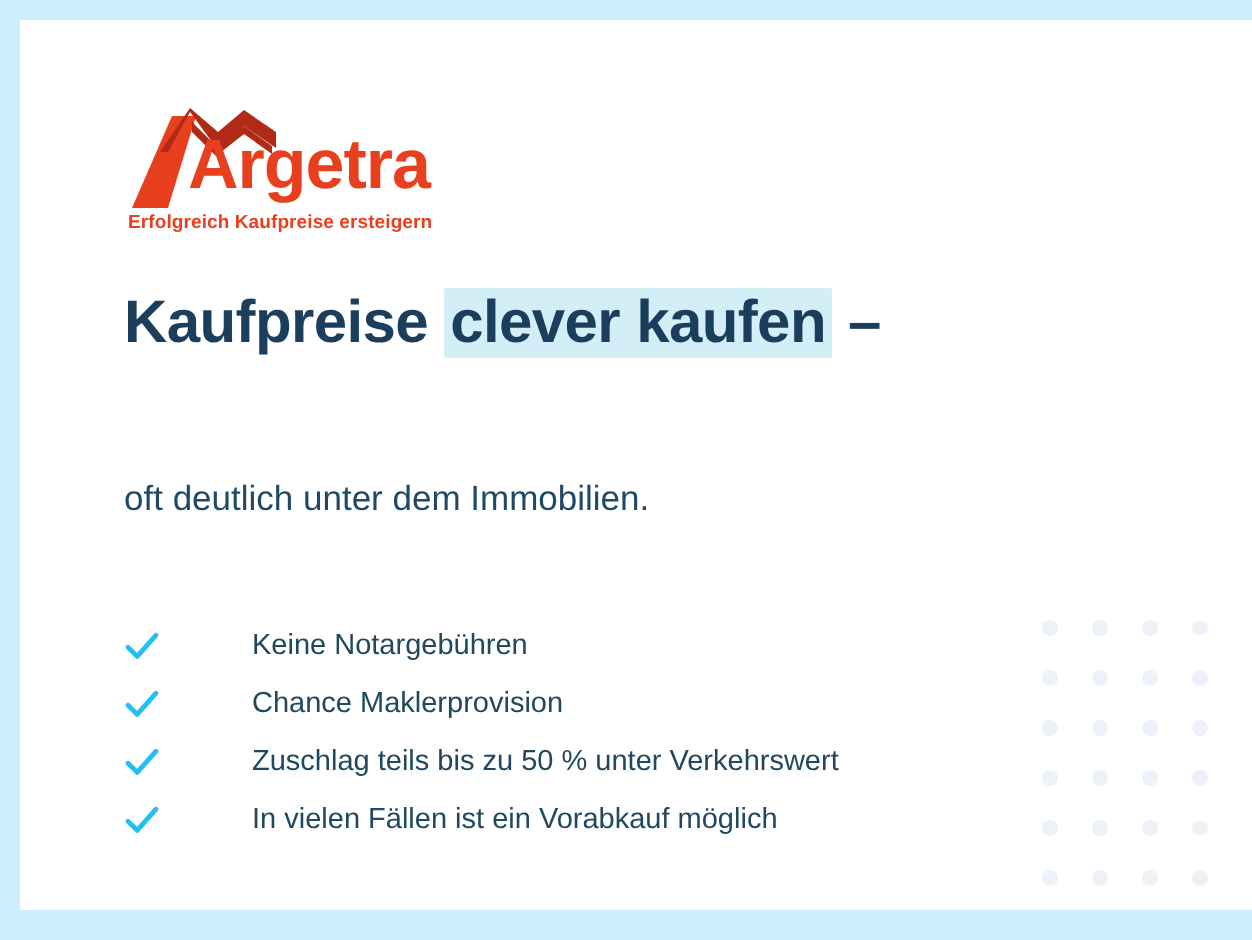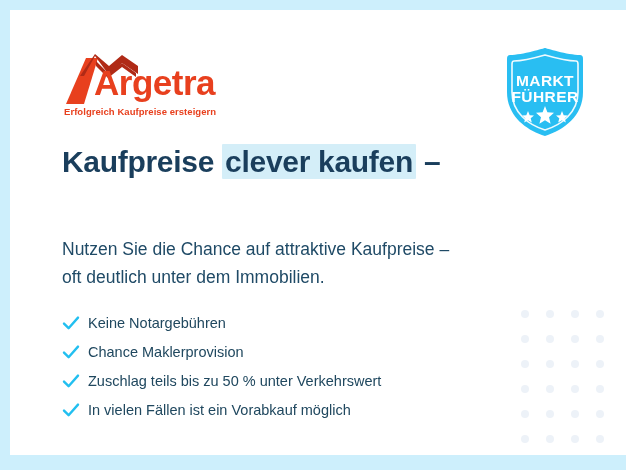--- a/index.html
+++ b/index.html
@@ -122,20 +122,21 @@
     width:26px;
     flex:0 0 26px;
     display:flex;
     align-items:center;
   }
   .bullet .check svg { display:block; }
   .bullet .btext {
     font-size:14.5px;
     color:#20485F;
     white-space:nowrap;
+    margin-left:38px;
   }
 </style>
 </head>
 <body>
 
 <div class="frame">
   <div class="card">
 
     <div class="dot-grid">
         <div class="dot" style="left: 0px; top: 0px; width: 8px; height: 8px; background: rgb(237, 242, 248);"></div>
@@ -169,42 +170,28 @@
         <svg width="90" height="50" viewBox="0 0 90 50">
           <polygon points="4,50 22,50 36,4 24,4" fill="#E8401E"></polygon>
           <polygon points="22,22 33,2 47,21 60,9 76,20 76,12 60,1 47,12 33,0 18,22" fill="#B02A16"></polygon>
           <polygon points="34,12 46,24 60,13 74,23 74,19 60,9 46,19 34,7" fill="#B02A16"></polygon>
         </svg>
       </div>
       <div class="logo-word">Argetra</div>
       <div class="logo-tagline">Erfolgreich Kaufpreise ersteigern</div>
     </div>
 
-    <div class="badge">
-      <svg width="86" height="92" viewBox="0 0 86 92">
-        <path d="M43 2 C43 2 66 9 78 9 C80 9 81 10 81 13 L81 46 C81 70 62 84 43 90 C24 84 5 70 5 46 L5 13 C5 10 6 9 8 9 C20 9 43 2 43 2 Z" fill="#29BEF2"></path>
-        <path d="M43 9 C43 9 64 15 74 15 C75.5 15 76 16 76 18 L76 46 C76 67 59 79 43 84 C27 79 10 67 10 46 L10 18 C10 16 10.5 15 12 15 C22 15 43 9 43 9 Z" fill="none" stroke="#FFFFFF" stroke-width="1.6" opacity="0.92"></path>
-        <text x="43" y="40" text-anchor="middle" fill="#FFFFFF" font-family="Liberation Sans, sans-serif" font-size="15.5" font-weight="bold" letter-spacing="0.4">MARKT</text>
-        <text x="43" y="56" text-anchor="middle" fill="#FFFFFF" font-family="Liberation Sans, sans-serif" font-size="15.5" font-weight="bold" letter-spacing="0.4">FÜHRER</text>
-        <g fill="#FFFFFF">
-          <polygon points="26,65 27.7,69.2 32,69.5 28.7,72.3 29.8,76.6 26,74.2 22.2,76.6 23.3,72.3 20,69.5 24.3,69.2"></polygon>
-          <polygon points="43,60 45.4,66.3 52,66.8 47,71.2 48.6,77.8 43,74.2 37.4,77.8 39,71.2 34,66.8 40.6,66.3"></polygon>
-          <polygon points="60,65 61.7,69.2 66,69.5 62.7,72.3 63.8,76.6 60,74.2 56.2,76.6 57.3,72.3 54,69.5 58.3,69.2"></polygon>
-        </g>
-      </svg>
-    </div>
 
     <div class="headline">
       <div>
         <span>Kaufpreise </span><span class="hl-mark">clever kaufen</span><span> –</span>
       </div>
     </div>
 
     <div class="subhead">
-      <div>Nutzen Sie die Chance auf attraktive Kaufpreise –</div>
       <div>oft deutlich unter dem Immobilien.</div>
     </div>
 
     <div class="bullets">
         <div class="bullet">
           <span class="check">
             <svg width="18" height="16" viewBox="0 0 18 16">
               <path d="M2 8.6 L6.6 13.2 L16 2.6" fill="none" stroke="#22BFF0" stroke-width="2.4" stroke-linecap="round" stroke-linejoin="round"></path>
             </svg>
           </span>

